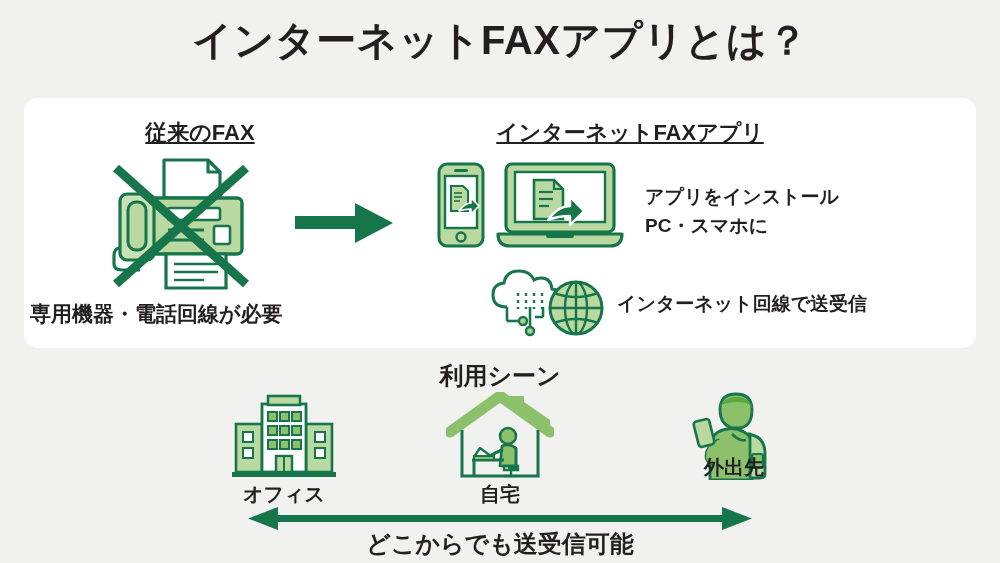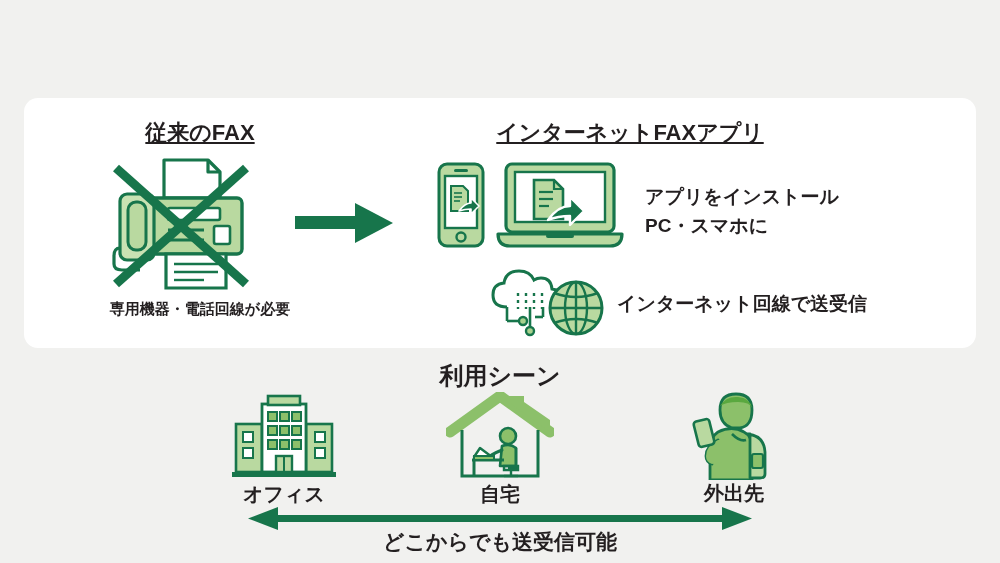--- a/index.html
+++ b/index.html
@@ -49,22 +49,21 @@
     text-align: center;
     white-space: nowrap;
     text-decoration: underline;
   }
   #legacy-heading { left: 60px; top: 118px; width: 280px; }
   #app-heading    { left: 420px; top: 118px; width: 420px; }
 
   
   #legacy-caption {
     left: 30px; top: 300px; width: 340px;
-    text-align: center;
-    font-size: 15px;
+    font-size: 21px;
     font-weight: bold;
     color: #231f20;
     white-space: nowrap;
   }
 
   
   .feature-text {
     font-size: 19px;
     font-weight: bold;
     color: #231f20;
@@ -95,37 +94,38 @@
 
   .scene-label {
     font-size: 20px;
     font-weight: bold;
     color: #231f20;
     text-align: center;
     white-space: nowrap;
   }
   #office-label { left: 204px; top: 481px; width: 160px; }
   #home-label   { left: 420px; top: 481px; width: 160px; }
-  #mobile-label { left: 654px; top: 480px; width: 160px; }
+  #mobile-label { left: 654px; top: 454px; width: 160px; }
 
   #range-arrow-icon { left: 248px; top: 506px; width: 504px; height: 26px; }
 
   #range-caption {
     left: 0; right: 0; top: 528px;
     text-align: center;
-    font-size: 21px;
+    font-size: 24px;
     font-weight: bold;
     color: #231f20;
   }
 </style>
 </head>
 <body>
 
 <div class="stage">
 
+  <div class="abs" id="page-title">インターネットFAXアプリとは？</div>
 
   <div class="abs" id="comparison-card"></div>
 
   <div class="abs col-heading" id="legacy-heading">従来のFAX</div>
 
   <div class="abs" id="legacy-fax-icon">
     <svg viewBox="0 0 146 140" width="146" height="140" xmlns="http://www.w3.org/2000/svg">
 
       <path d="M56 8 h44 l12 12 v26 h-56 z" fill="#ffffff" stroke="#17754b" stroke-width="3.2" stroke-linejoin="round"></path>
       <path d="M100 8 v12 h12" fill="none" stroke="#17754b" stroke-width="3.2" stroke-linejoin="round"></path>

